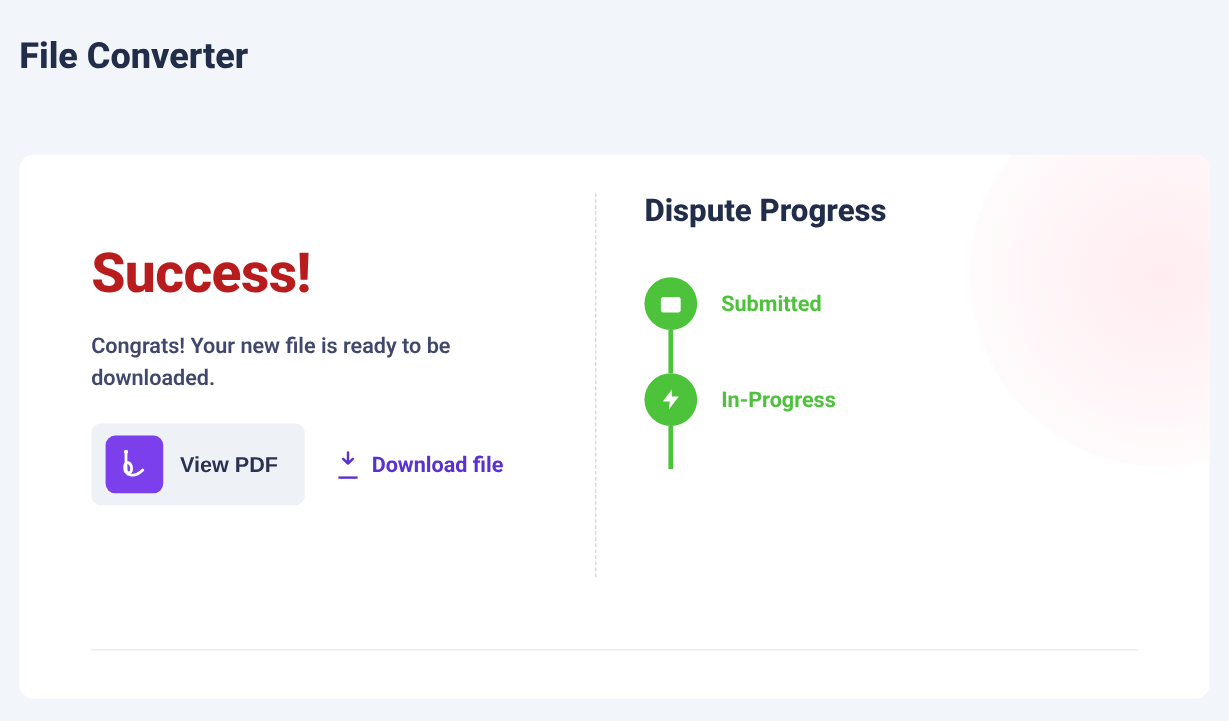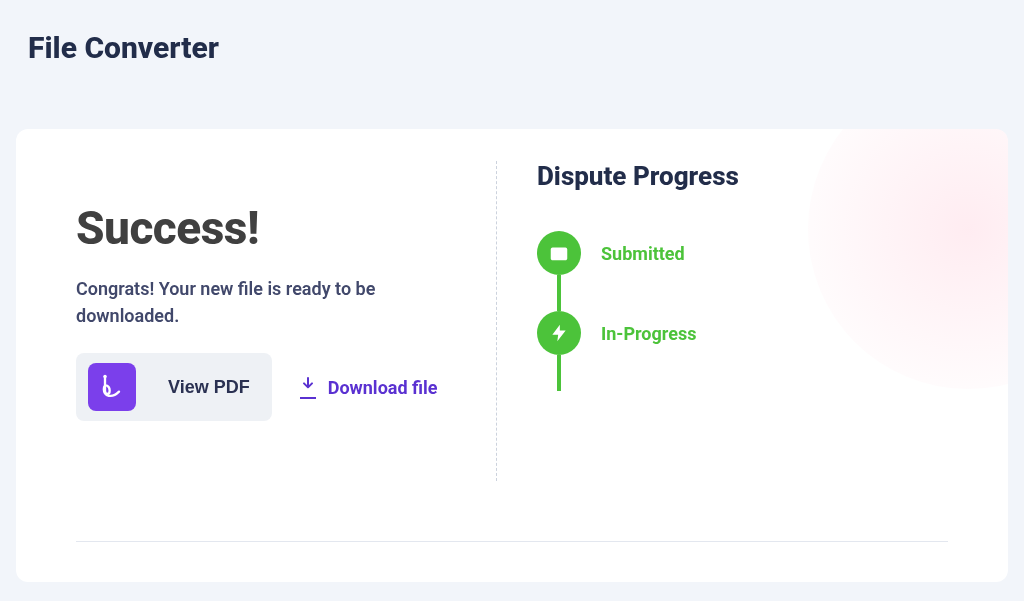--- a/index.html
+++ b/index.html
@@ -8,21 +8,21 @@
       box-sizing: border-box;
     }
     body {
       font-family: -apple-system, BlinkMacSystemFont, "Segoe UI", Roboto, sans-serif;
       background: #f2f5fa;
       width: 1024px;
       height: 601px;
       overflow: hidden;
     }
     .header {
-      padding: 30px 16px 10px 28px;
+      padding: 30px 16px 10px 16px;
     }
     .page-title {
       font-size: 30px;
       font-weight: 800;
       color: #222d4a;
       margin-bottom: 14px;
     }
     .page-subtitle {
       font-size: 17px;
       color: #59668a;
@@ -63,40 +63,40 @@
       min-height: 320px;
     }
     .right {
       flex: 1;
       padding-left: 40px;
       margin-top: -40px;
     }
     .success-title {
       font-size: 46px;
       font-weight: 800;
-      color: #404040;
+      color: #b91c1c;
       margin-bottom: 20px;
       letter-spacing: -0.5px;
     }
     .success-message {
       font-size: 18px;
       font-weight: 600;
       color: #41486b;
       line-height: 1.5;
       margin-bottom: 24px;
     }
     .actions {
       display: flex;
       align-items: center;
       gap: 28px;
     }
     .view-pdf-btn {
       display: flex;
       align-items: center;
-      gap: 32px;
+      gap: 14px;
       background: #eef1f5;
       border: none;
       border-radius: 8px;
       padding: 10px 22px 10px 12px;
       cursor: pointer;
     }
     .pdf-icon-box {
       width: 48px;
       height: 48px;
       background: #7B3FEB;

